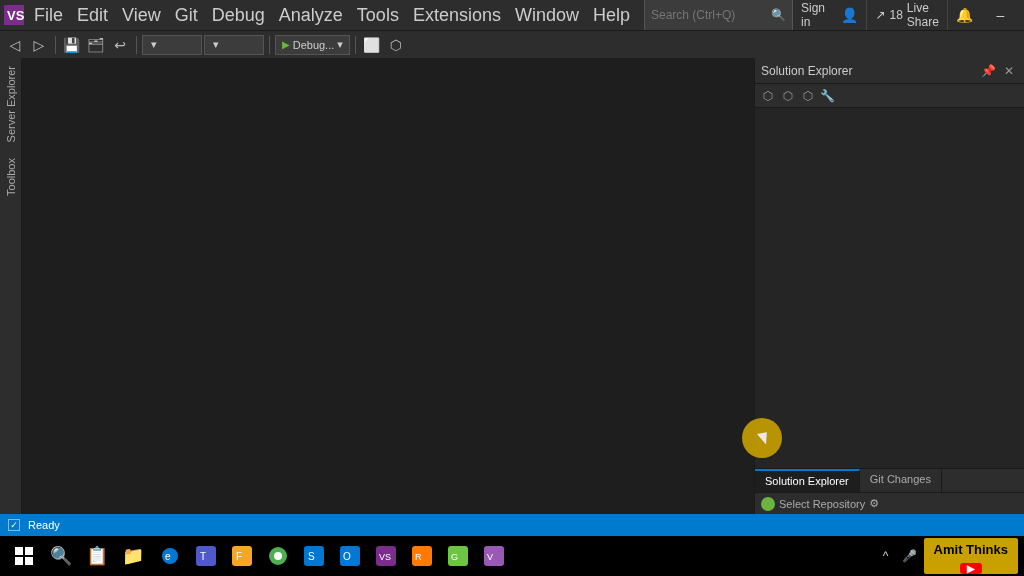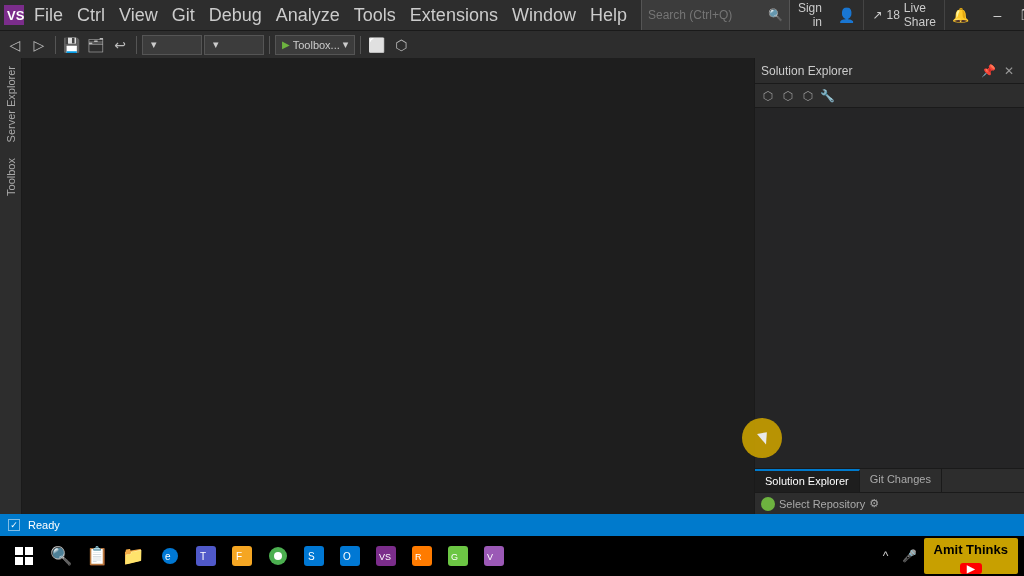--- a/index.html
+++ b/index.html
@@ -62,21 +62,20 @@
       margin-left: auto;
       display: flex;
       align-items: center;
       gap: 8px;
     }
     #sign-in-btn {
       color: #ccc;
       font-size: 12px;
       padding: 2px 8px;
       cursor: pointer;
-      text-align: right;
     }
     #live-share-btn {
       display: flex;
       align-items: center;
       gap: 4px;
       background: #2d2d2d;
       color: #ccc;
       font-size: 12px;
       padding: 2px 8px;
       cursor: pointer;
@@ -413,21 +412,21 @@
 
 <div id="title-bar">
 
   <svg class="vs-logo" viewBox="0 0 20 20">
     <rect width="20" height="20" fill="#7b2d8b"></rect>
     <text x="3" y="15" font-size="13" fill="white" font-weight="bold">VS</text>
   </svg>
 
   <div id="menu-bar">
     <span>File</span>
-    <span>Ctrl</span>
+    <span>Edit</span>
     <span>View</span>
     <span>Git</span>
     <span>Debug</span>
     <span>Analyze</span>
     <span>Tools</span>
     <span>Extensions</span>
     <span>Window</span>
     <span>Help</span>
   </div>
 
@@ -465,21 +464,21 @@
     <span style="margin-right:4px;"></span>
     <span>▾</span>
   </div>
   <div class="toolbar-dropdown">
     <span style="margin-right:4px;"></span>
     <span>▾</span>
   </div>
   <div class="toolbar-separator"></div>
   <div id="attach-btn">
     <span class="play-icon">▶</span>
-    <span>Toolbox...</span>
+    <span>Debug...</span>
     <span>▾</span>
   </div>
   <div class="toolbar-separator"></div>
   <div class="toolbar-btn">⬜</div>
   <div class="toolbar-btn">⬡</div>
 </div>
 
 <div id="main-area">
 
   <div id="left-tabs">

